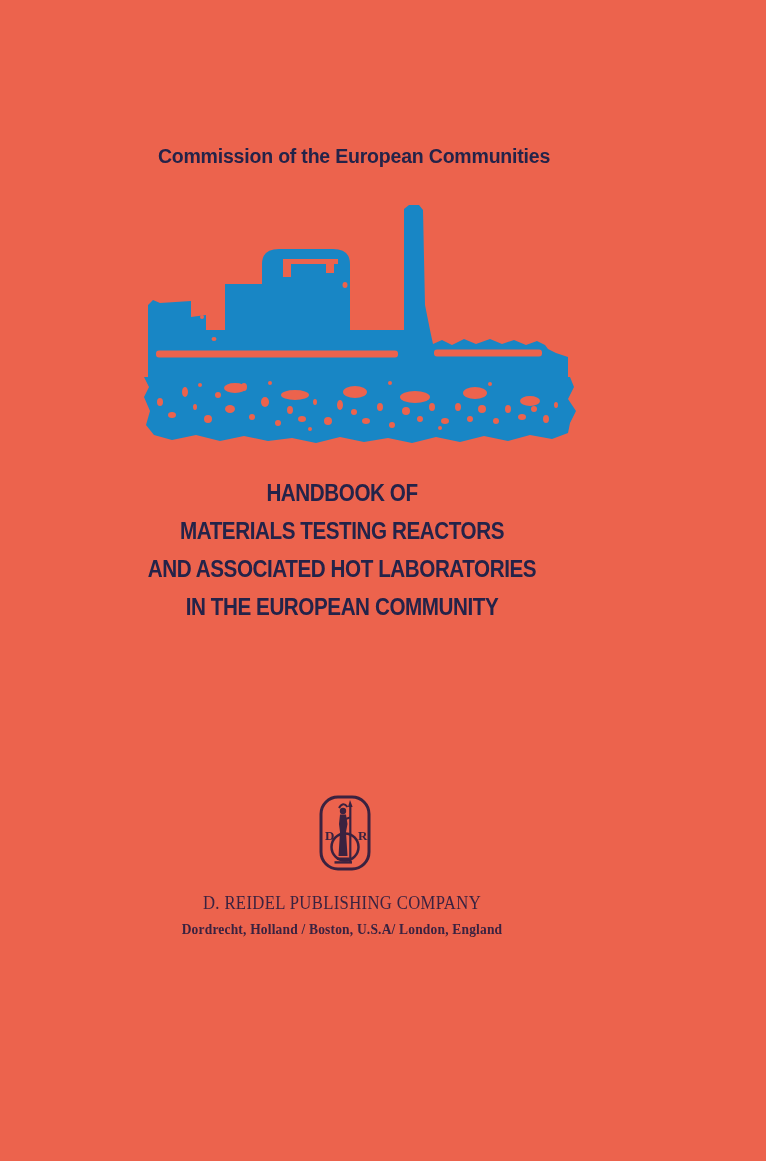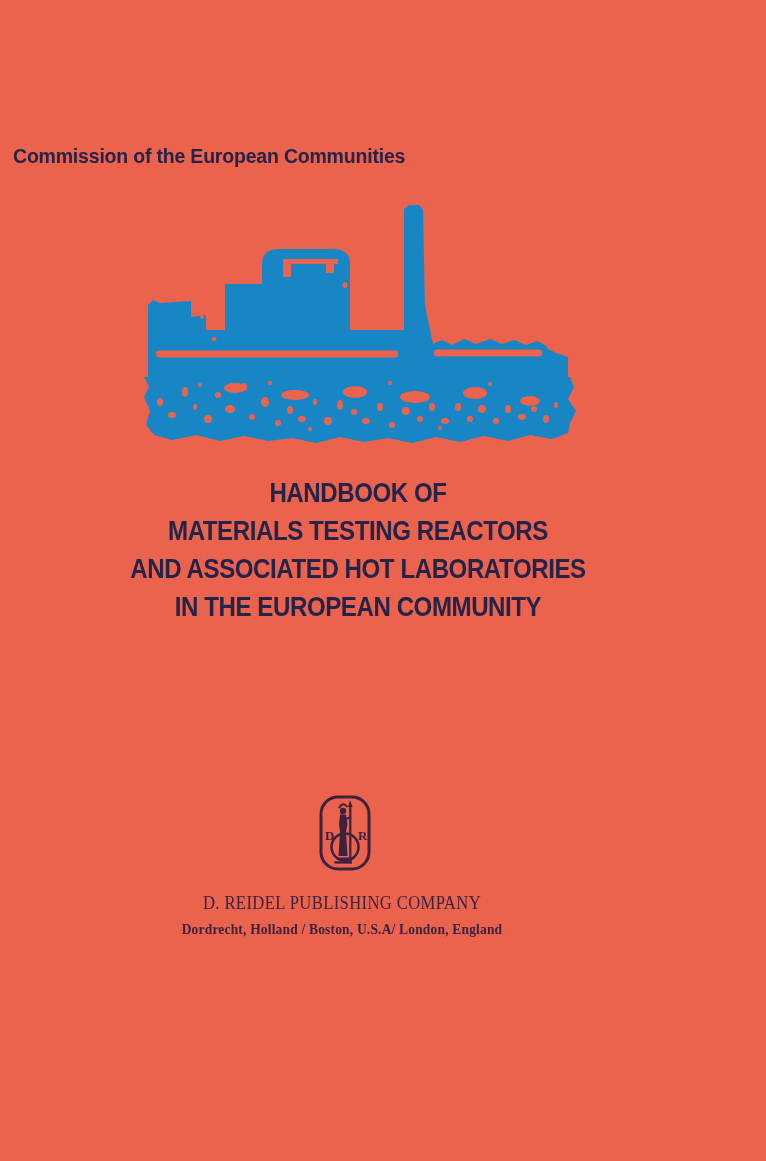--- a/index.html
+++ b/index.html
@@ -11,43 +11,43 @@
   html,body{margin:0;padding:0;}
   body{background:#888;font-family:"Liberation Sans",sans-serif;}
   .page{
     position:relative;
     width:766px;height:1161px;
     background:var(--background);
     overflow:hidden;
     margin:0 auto;
   }
   .commission-header{
-    position:absolute;top:145px;left:13px;width:706px;
+    position:absolute;top:145px;left:1px;width:706px;
+    text-align:center;
     font-family:"Liberation Sans",sans-serif;
     font-weight:bold;
     font-size:19.5px;
     letter-spacing:-0.2px;
     color:var(--title-navy);
   }
   .illustration{
     position:absolute;left:140px;top:197px;
     width:440px;height:252px;
   }
   .illustration .blue{fill:var(--illustration-blue);}
   .illustration .orange{fill:var(--background);}
   .book-title{
     position:absolute;top:474px;left:0;width:684px;
     text-align:center;
     color:var(--title-navy);
     font-family:"Liberation Sans",sans-serif;
     font-weight:bold;
-    font-size:28px;
+    font-size:24px;
     line-height:38px;
     letter-spacing:-0.5px;
-    padding-left:16px;
   }
   .title-line{display:block;transform:scaleX(0.86);transform-origin:50% 50%;white-space:nowrap;}
   .logo{
     position:absolute;left:318px;top:794px;
     width:54px;height:78px;
   }
   .logo .stroke{stroke:var(--publisher-navy);fill:none;}
   .logo .fill{fill:var(--publisher-navy);}
   .logo text{
     font-family:"Liberation Serif",serif;

